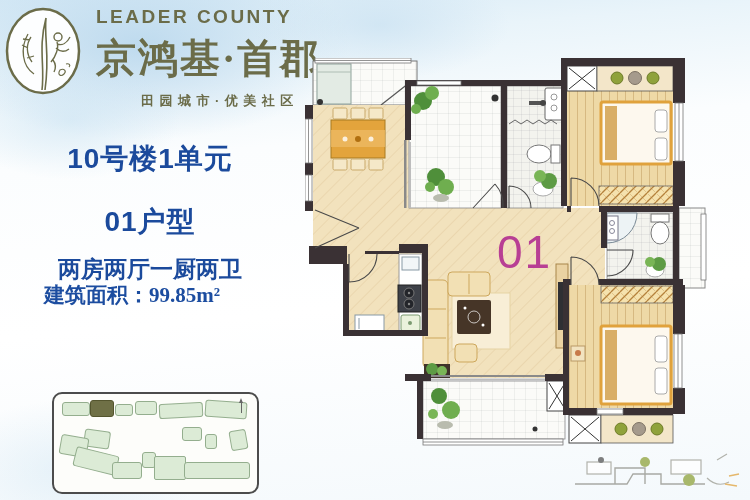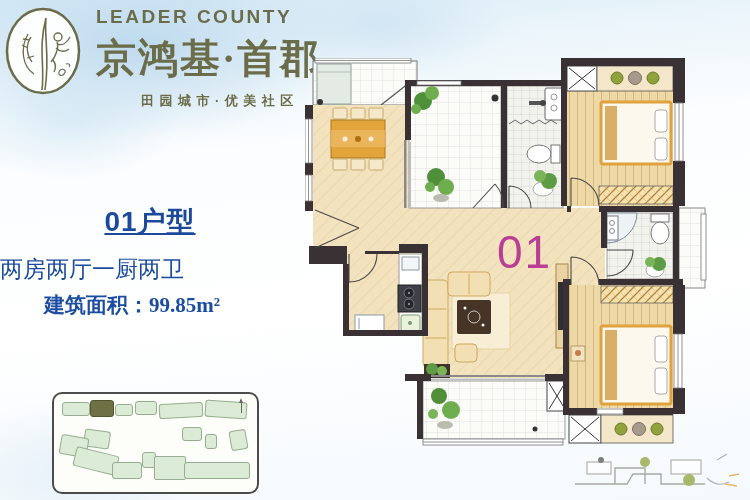--- a/index.html
+++ b/index.html
@@ -17,24 +17,24 @@
   .left{position:absolute;left:0;top:0;width:302px;height:500px;}
   .logo{position:absolute;left:2px;top:2px;width:298px;height:112px;}
   .emblem{position:absolute;left:2px;top:2px;}
   .logo-text{position:absolute;left:86px;top:4px;width:212px;color:#6b6c49;margin-left:8px;}
   .logo-en{font-size:19px;font-weight:700;letter-spacing:2.5px;white-space:nowrap;}
   .logo-cn{font-size:40px;font-weight:700;letter-spacing:2px;margin-top:3px;white-space:nowrap;font-family:"Liberation Serif",serif;}
   .logo-tag{font-size:13px;font-weight:600;letter-spacing:5.5px;margin-top:6px;white-space:nowrap;padding-left:45px;}
 
   .h-building,.h-unit{position:absolute;left:0;width:300px;text-align:center;color:#1b4a9c;font-weight:700;font-size:28px;letter-spacing:1px;}
   .h-building{top:140px;}
-  .h-unit{top:203px;text-decoration:underline;}
-  .h-layout{position:absolute;left:0;top:254px;width:300px;color:#1b4a9c;font-weight:400;font-size:23px;}
+  .h-unit{top:203px;}
+  .h-layout{position:absolute;left:0;top:254px;width:300px;text-align:center;color:#1b4a9c;font-weight:700;font-size:23px;}
   .area-line{position:absolute;left:44px;width:260px;color:#1c4da0;font-size:21px;font-family:"Liberation Serif",serif;font-weight:600;white-space:nowrap;}
-  .a1{top:291px;}
+  .a1{top:281px;}
   .a2{top:321px;}
 
   .siteplan{position:absolute;left:52px;top:392px;width:203px;height:98px;background:#fdfdfa;border:2px solid #4c4c4c;border-radius:10px;}
   .b{position:absolute;background:#dcebd6;border:1px solid #94ae8e;border-radius:3px;}
   .b-hl{background:#6f7046;border-color:#54552e;}
   .compass{position:absolute;right:10px;top:4px;width:10px;height:16px;}
   .compass::before{content:"";position:absolute;left:4px;top:3px;width:1px;height:12px;background:#666;}
   .compass::after{content:"";position:absolute;left:2px;top:0;border-left:2.5px solid transparent;border-right:2.5px solid transparent;border-bottom:5px solid #666;}
 
   .floorplan{position:absolute;left:305px;top:58px;}
@@ -58,20 +58,21 @@
       <path d="M53,38 C55,44 52,52 47,58 M53,40 c5,2 10,-1 13,-7 M52,44 c4,4 9,4 13,1 M49,56 c3,4 3,8 1,12" fill="none" stroke="#6b6c49" stroke-width="1.4"></path>
       <path d="M56,66 c4,-2 7,1 4,4 c-3,3 -7,1 -4,-4 z M62,60 c3,-1 5,1 3,3" fill="none" stroke="#6b6c49" stroke-width="1.1"></path>
     </svg>
     <div class="logo-text">
       <div class="logo-en">LEADER COUNTY</div>
       <div class="logo-cn">京鸿基·首郡</div>
       <div class="logo-tag">田园城市·优美社区</div>
     </div>
   </div>
 
+  <div class="h-building">10号楼1单元</div>
   <div class="h-unit">01户型</div>
   <div class="h-layout">两房两厅一厨两卫</div>
 
   <div class="area-line a1"><span>建筑面积：</span><span>99.85m²</span></div>
 
   <div class="siteplan">
     <div class="b" style="left:8px;top:8px;width:26px;height:12px;"></div>
     <div class="b b-hl" style="left:36px;top:6px;width:22px;height:15px;"></div>
     <div class="b" style="left:61px;top:10px;width:16px;height:10px;"></div>
     <div class="b" style="left:81px;top:7px;width:20px;height:12px;"></div>

